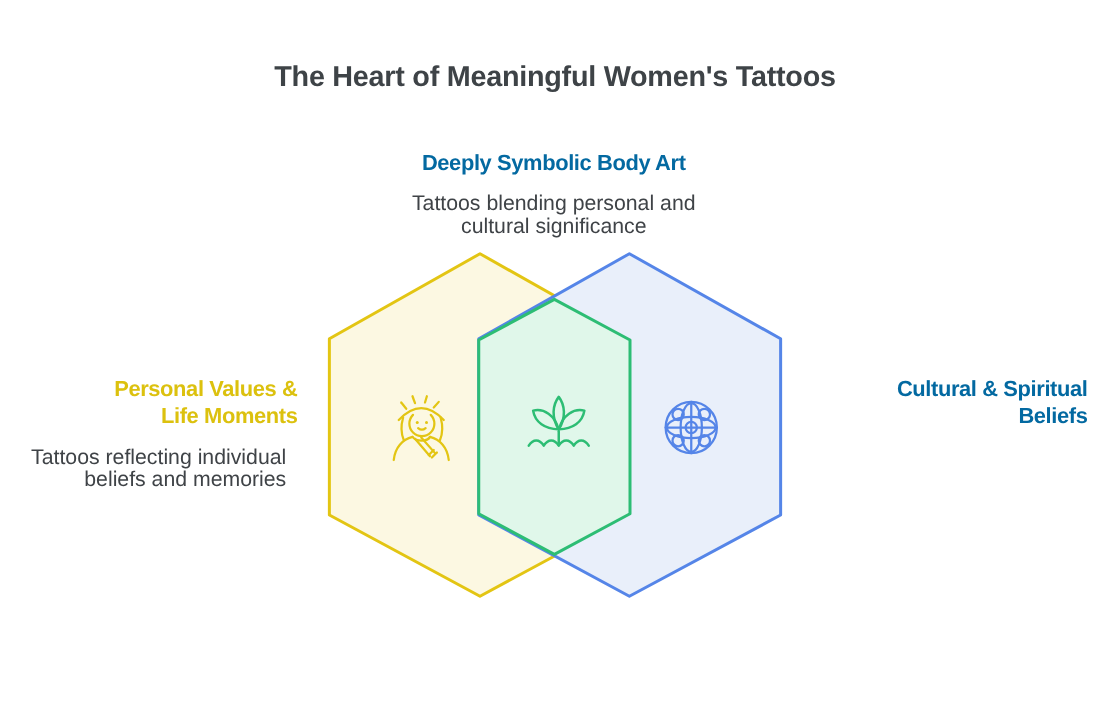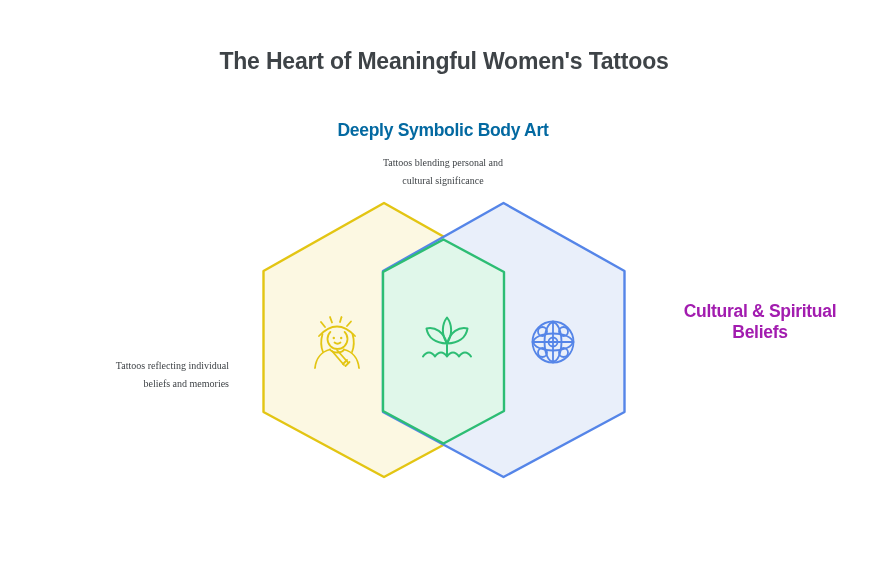--- a/index.html
+++ b/index.html
@@ -25,32 +25,31 @@
   .heading {
     position: absolute;
     font-size: 17.5px;
     font-weight: 700;
     letter-spacing: -0.3px;
     line-height: 21px;
     white-space: pre-line;
   }
   .descr {
     position: absolute;
-    font-size: 10px;
+    font-size: 17px;
     font-weight: 400;
     color: #3f4347;
     line-height: 18px;
     white-space: pre-line;
-    font-family: Liberation Serif, serif;
   }
   .heading-center { top: 120px; left: 243px; width: 400px; text-align: center; color: #0369a1; }
   .descr-center   { top: 154px; left: 293px; width: 300px; text-align: center; }
   .heading-left   { top: 301px; left: 22px;  width: 216px; text-align: right; color: #dcc10e; }
   .descr-left     { top: 357px; left: 13px;  width: 216px; text-align: right; }
-  .heading-right  { top: 301px; left: 650px; width: 220px; text-align: center; color: #a21caf; }
+  .heading-right  { top: 301px; left: 650px; width: 220px; text-align: right; color: #0369a1; }
   .descr-right    { top: 357px; left: 650px; width: 220px; text-align: left; }
   svg.diagram { position: absolute; top: 0; left: 0; }
   .hex-yellow { fill: #fcf8e2; stroke: #e3c513; stroke-width: 2.4; stroke-linejoin: round; }
   .hex-blue   { fill: #e9effa; stroke: #5585e8; stroke-width: 2.4; stroke-linejoin: round; }
   .hex-green  { fill: #e0f7ea; stroke: #2dbd74; stroke-width: 2.4; stroke-linejoin: round; }
   .icon-yellow { stroke: #e3c513; fill: none; stroke-width: 1.8; stroke-linecap: round; stroke-linejoin: round; }
   .icon-green  { stroke: #2dbd74; fill: none; stroke-width: 2;   stroke-linecap: round; stroke-linejoin: round; }
   .icon-blue   { stroke: #5585e8; fill: none; stroke-width: 1.8; stroke-linecap: round; stroke-linejoin: round; }
   .dot-yellow  { fill: #e3c513; stroke: none; }
 </style>
@@ -109,19 +108,21 @@
       <circle cx="14.5" cy="35.5" r="4.5"></circle>
       <circle cx="35.5" cy="35.5" r="4.5"></circle>
       <circle cx="25" cy="25" r="4.5"></circle>
     </g>
   </svg>
 
   <div class="heading heading-center">Deeply Symbolic Body Art</div>
   <div class="descr descr-center">Tattoos blending personal and
 cultural significance</div>
 
+  <div class="heading heading-left">Personal Values &amp;
+Life Moments</div>
   <div class="descr descr-left">Tattoos reflecting individual
 beliefs and memories</div>
 
   <div class="heading heading-right">Cultural &amp; Spiritual
 Beliefs</div>
 
 </div>
 
 </body></html>

